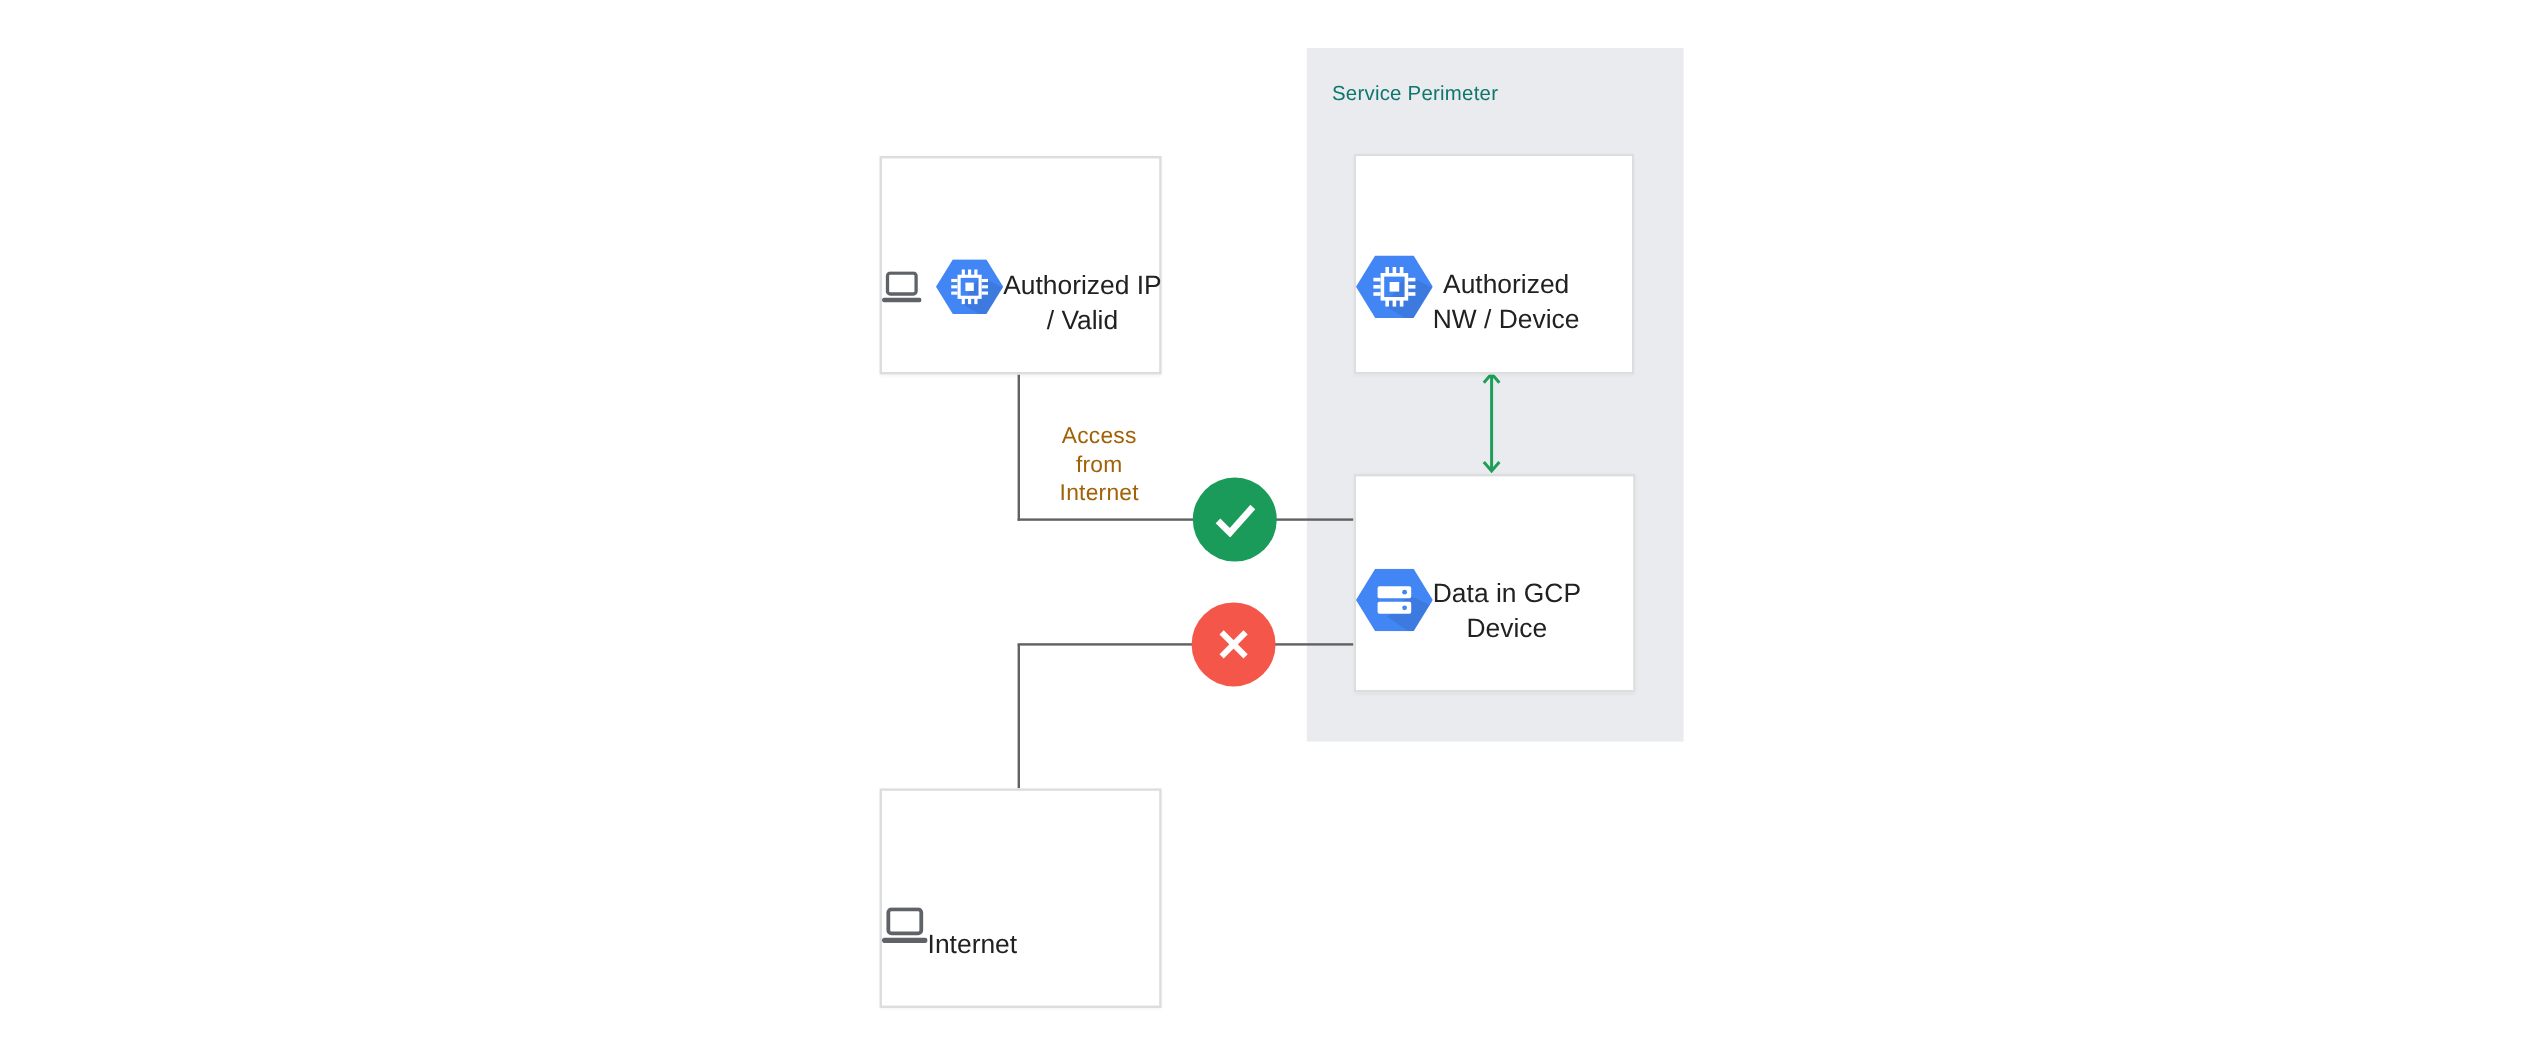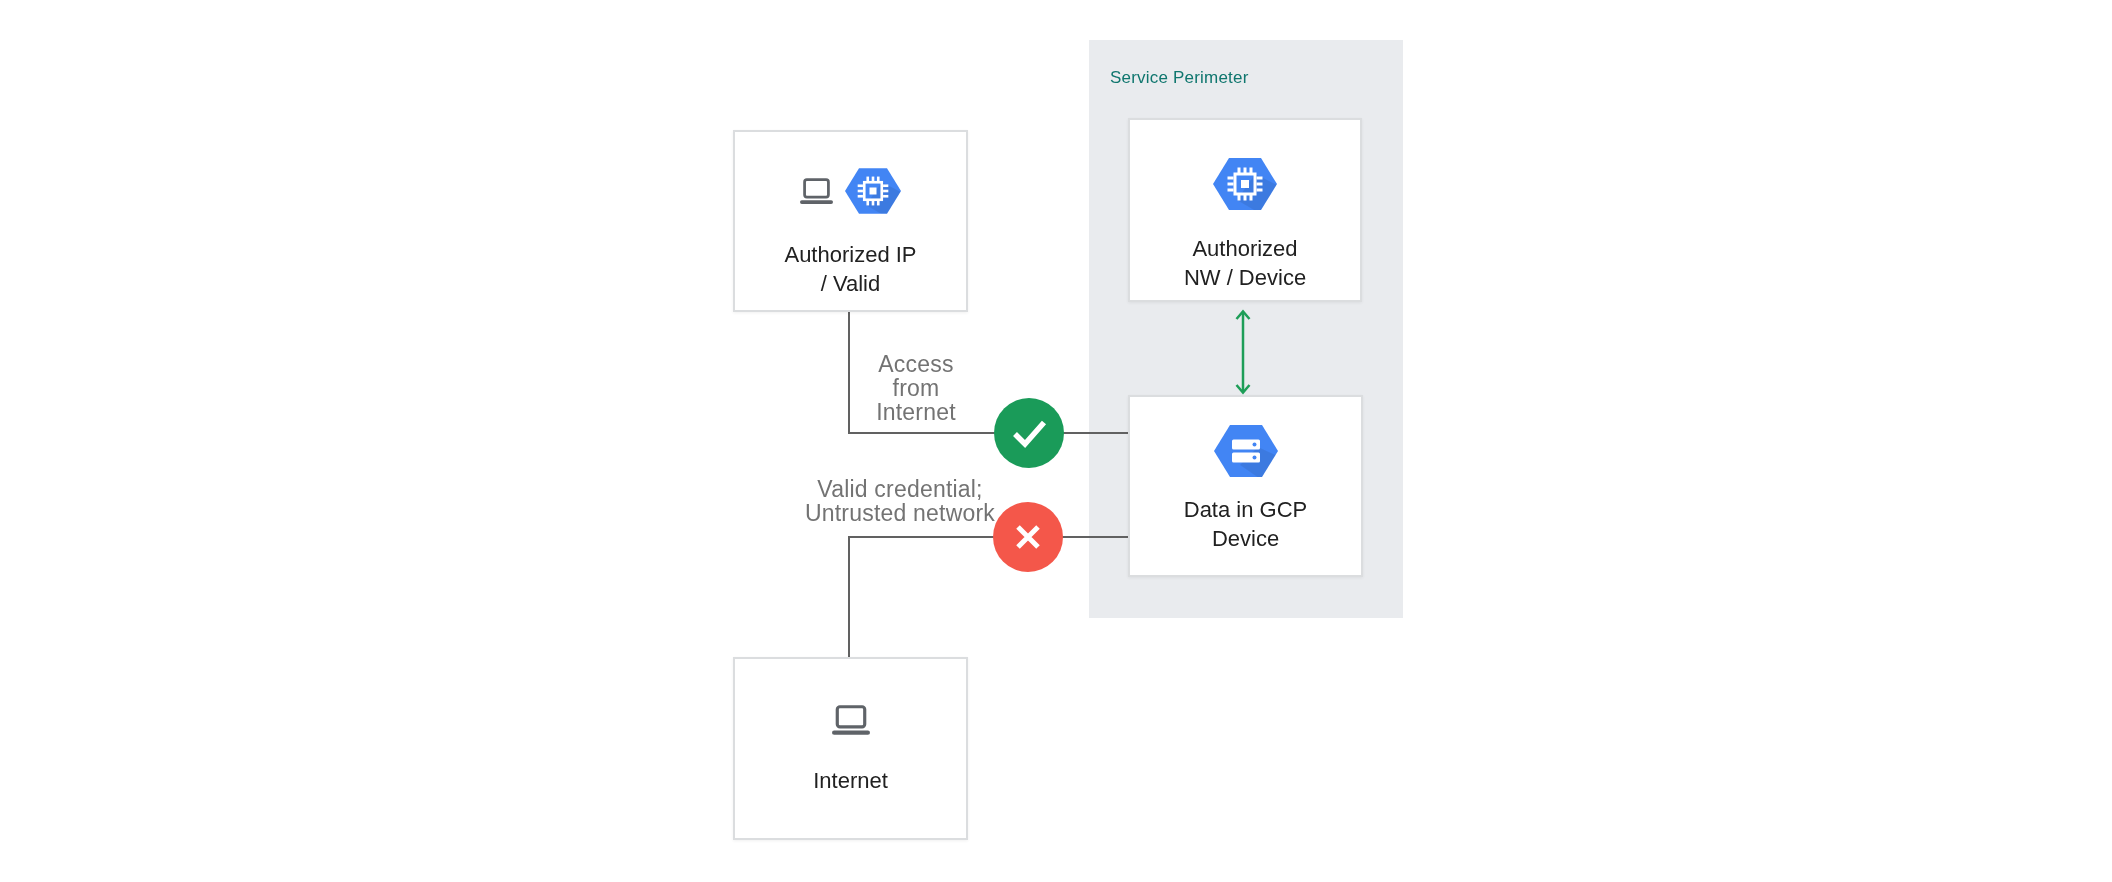--- a/index.html
+++ b/index.html
@@ -14,38 +14,38 @@
   .perimeter-label {
     position:absolute; left:21px; top:28px;
     font-size:17px; color:#0f766e; letter-spacing:0.2px; white-space:nowrap;
   }
   .conn { position:absolute; background:#616161; z-index:1; }
   .conn.v { width:2px; }
   .conn.h { height:2px; }
   .node {
     position:absolute; box-sizing:border-box; background:#ffffff;
     border:2px solid #DBDDDF; box-shadow:0 1px 3px rgba(0,0,0,0.06);
-    display:flex; flex-direction:column; align-items:center; z-index:2;
+    display:flex; flex-direction:row; align-items:center; z-index:2;
   }
   #node-auth-ip   { left:733px;  top:130px; width:235px; height:182px; padding-top:36px; }
-  #node-nw        { left:1128px; top:118px; width:234px; height:184px; padding-top:38px; }
+  #node-nw        { left:1128px; top:128px; width:234px; height:184px; padding-top:38px; }
   #node-data      { left:1128px; top:395px; width:235px; height:182px; padding-top:28px; }
   #node-internet  { left:733px;  top:657px; width:235px; height:183px; padding-top:46px; }
   .icons-row { display:flex; align-items:center; gap:12px; }
   .node-label {
     font-size:22px; line-height:29px; color:#212121; text-align:center; white-space:nowrap;
   }
   .node-label span { display:block; }
   #node-auth-ip  .node-label { margin-top:26px; }
   #node-nw       .node-label { margin-top:24px; }
   #node-data     .node-label { margin-top:18px; }
   #node-internet .node-label { margin-top:30px; }
   .edge-label {
-    position:absolute; z-index:2; font-size:23px; line-height:24px;
-    color:#737373; text-align:center; letter-spacing:0.2px;
+    position:absolute; z-index:2; font-size:19px; line-height:24px;
+    color:#a16207; text-align:center; letter-spacing:0.2px;
   }
   .edge-label span { display:block; white-space:nowrap; }
   #access-label { left:846px; top:352px; width:140px; }
   #valid-label  { left:780px; top:477px; width:240px; }
   .status-circle {
     position:absolute; width:70px; height:70px; border-radius:50%;
     display:flex; align-items:center; justify-content:center; z-index:3;
   }
   #check-circle { left:994px; top:398px; background:#1A9B59; }
   #cross-circle { left:993px; top:502px; background:#F4574A; }
@@ -178,24 +178,20 @@
     <div class="node-label">
       <span>Internet</span>
     </div>
   </div>
 
   <div class="edge-label" id="access-label">
     <span>Access</span>
     <span>from</span>
     <span>Internet</span>
   </div>
-  <div class="edge-label" id="valid-label">
-    <span>Valid credential;</span>
-    <span>Untrusted network</span>
-  </div>
 
   <div class="status-circle" id="check-circle">
     <span class="icon">
       <svg width="36" height="29" viewBox="0 0 36 29">
         <path d="M4 15 L14 25 L33 3.5" stroke="#fff" stroke-width="5.5" fill="none"></path>
       </svg>
     </span>
   </div>
   <div class="status-circle" id="cross-circle">
     <span class="icon">

